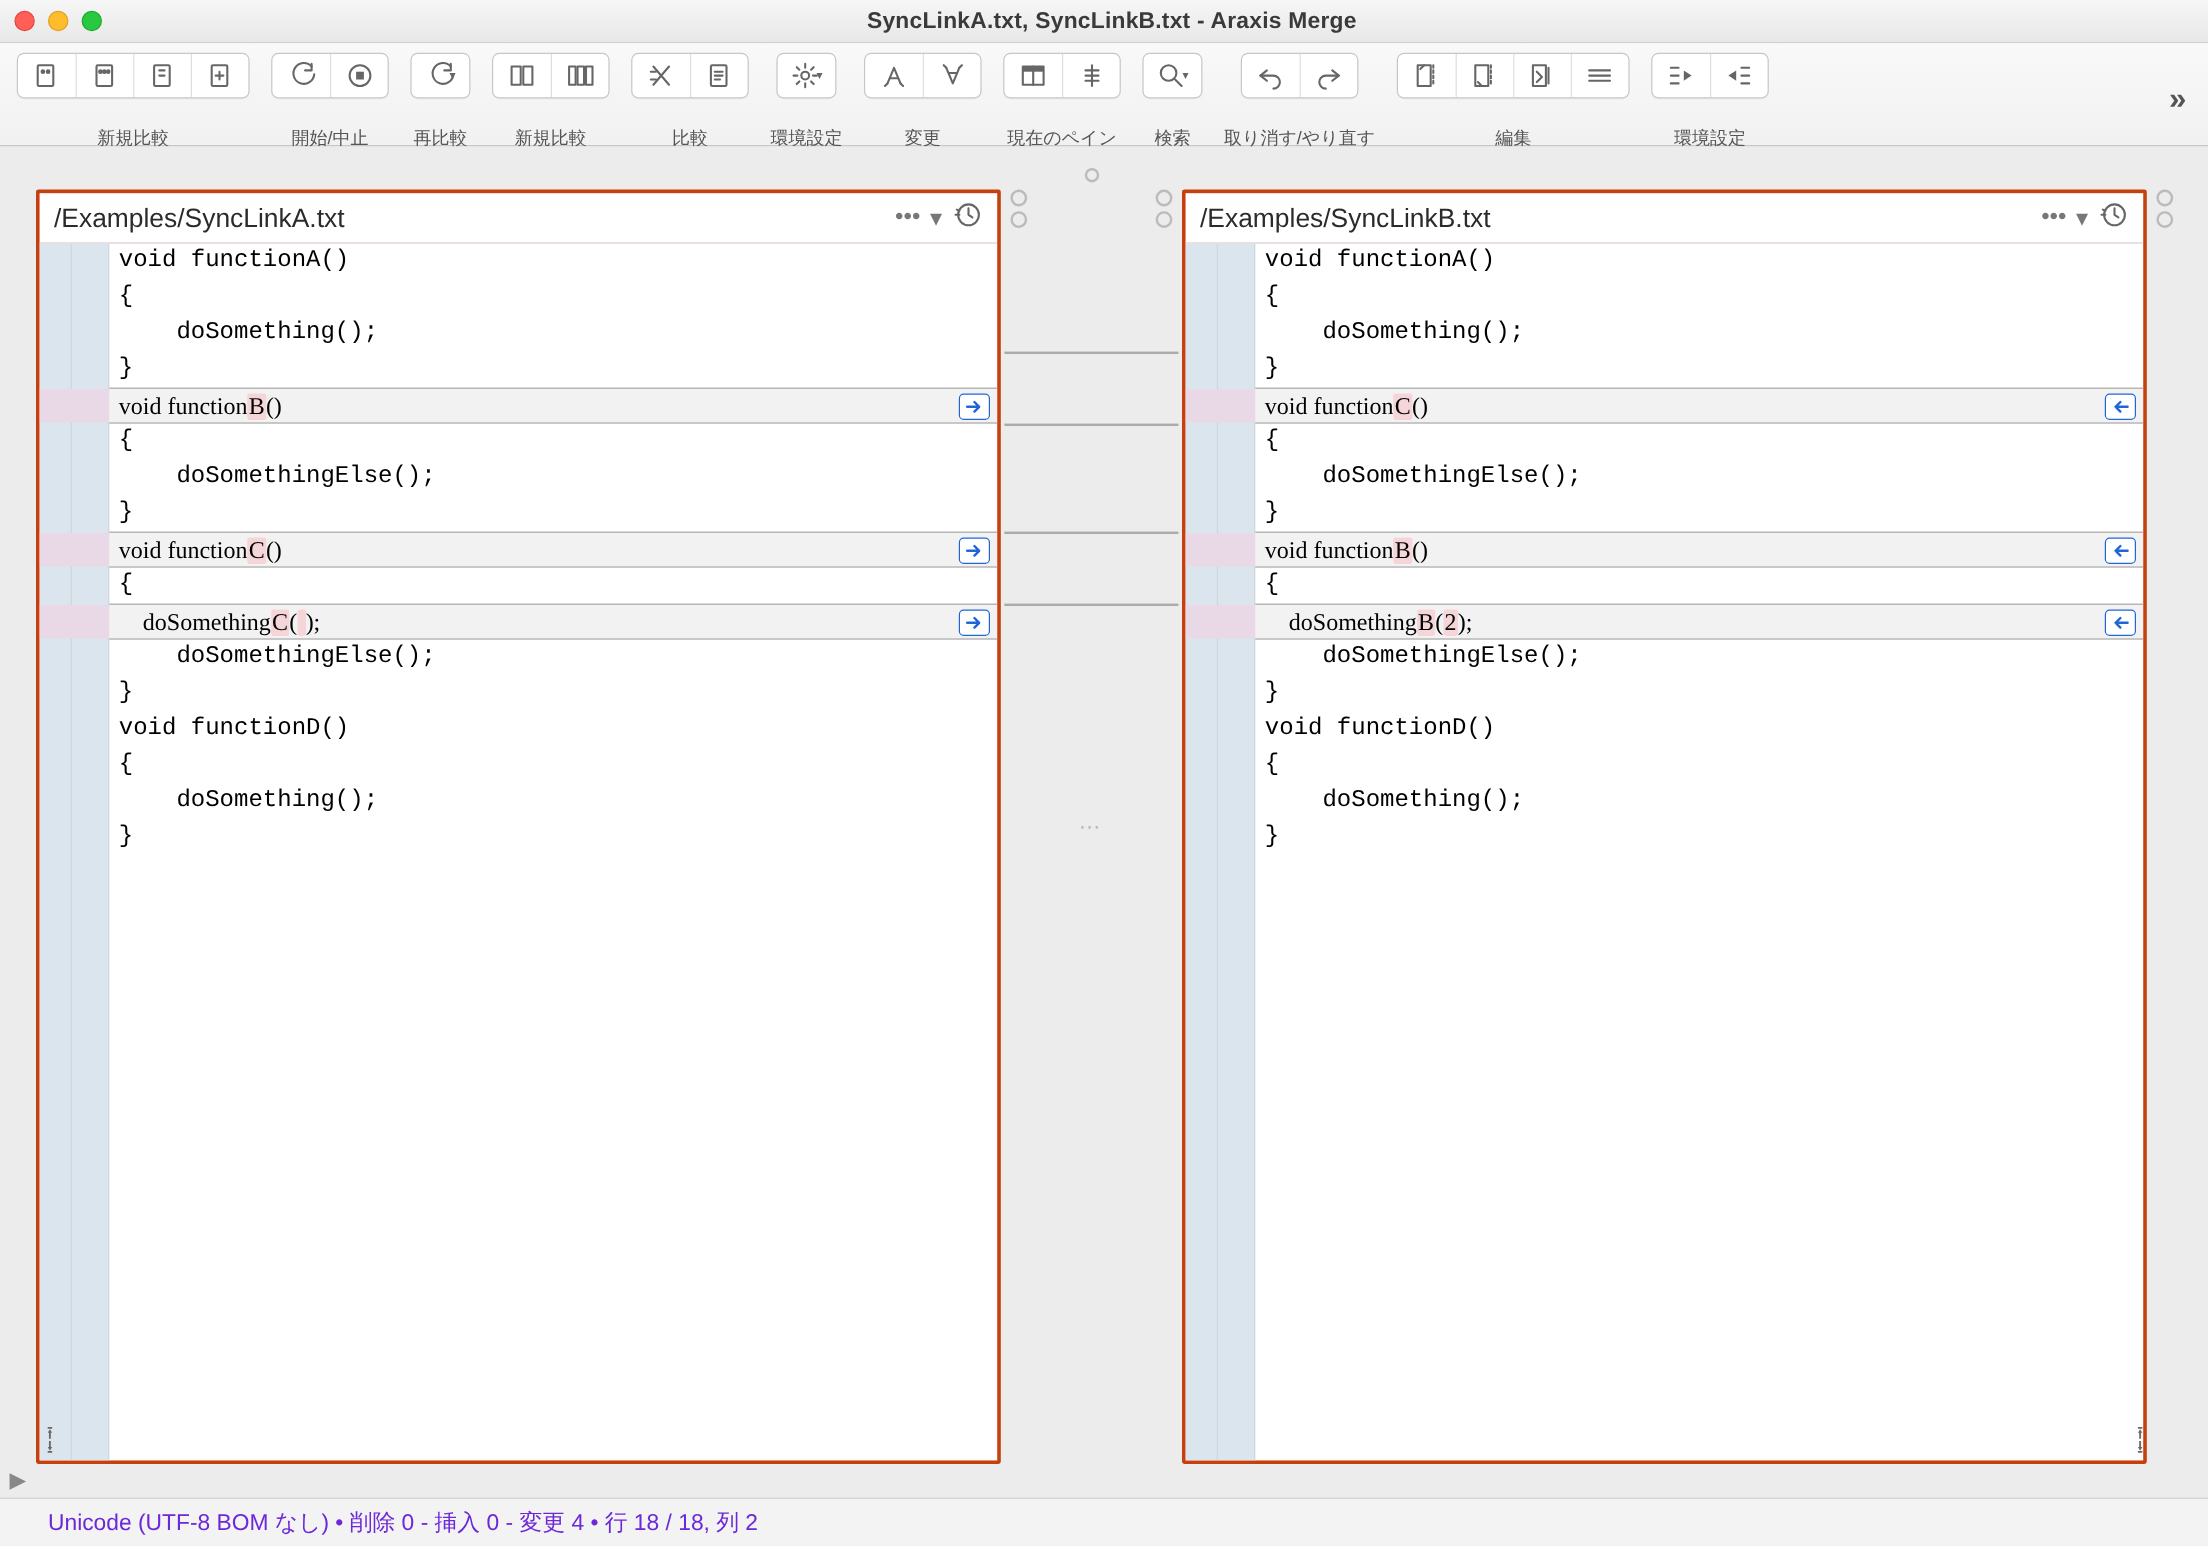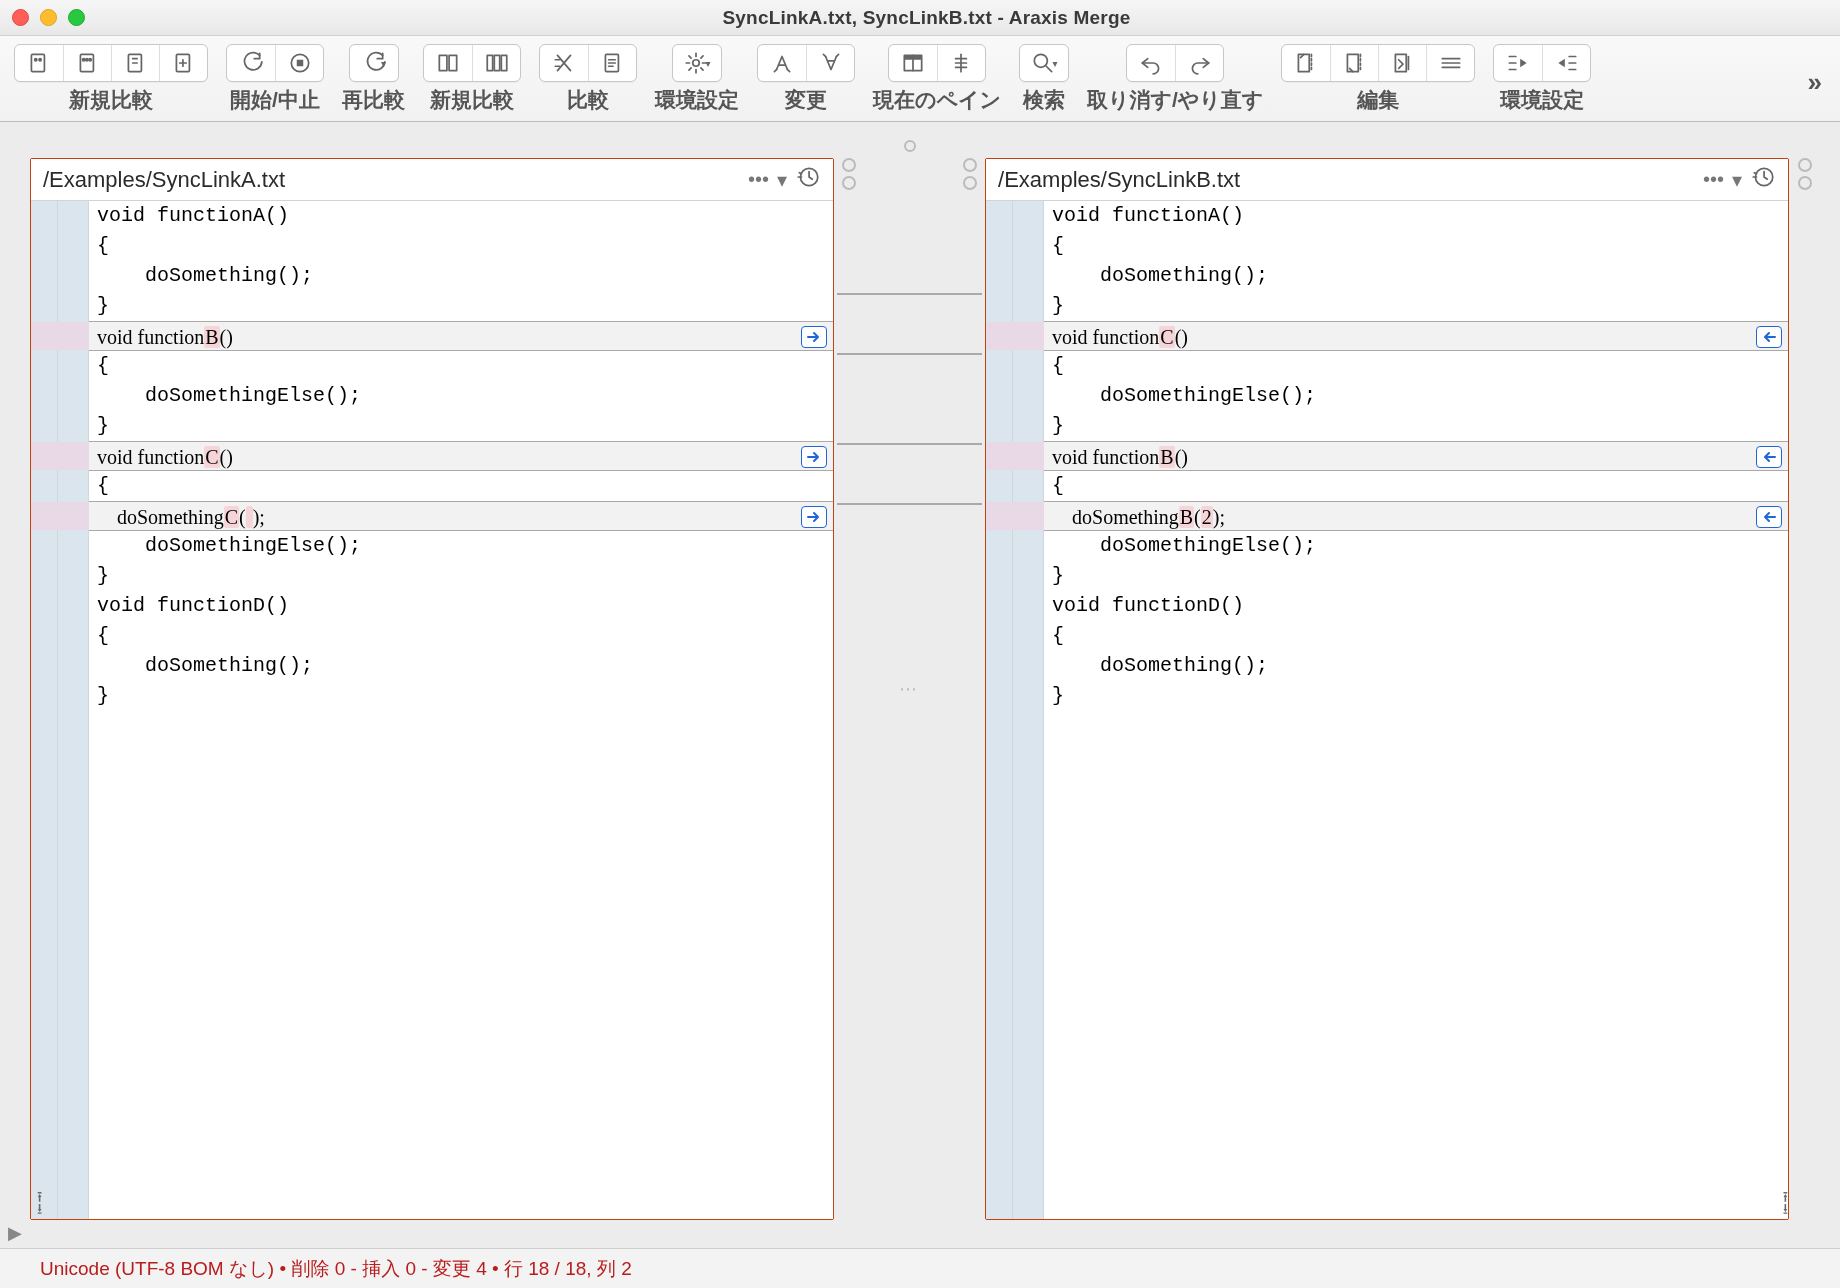--- a/index.html
+++ b/index.html
@@ -11,26 +11,26 @@
   .dot.red{background:#ff5f57;border:1px solid #e24640;}
   .dot.yel{background:#ffbd2e;border:1px solid #e1a11e;}
   .dot.grn{background:#28c940;border:1px solid #1bac2c;}
   .title { flex:1; text-align:center; font-size:19px; color:#3a3a3a; font-weight:700; letter-spacing:0.2px;}
   
   .toolbar { height:86px; background:linear-gradient(#f9f9f9,#f1f1f1); border-bottom:1px solid #bdbdbd; display:flex; align-items:flex-start; padding:8px 14px 0 14px; gap:14px;}
   .tgroup { display:flex; flex-direction:column; align-items:center; }
   .btnrow { display:flex; background:#fff; border:1px solid #c7c7c7; border-radius:6px; height:38px; box-shadow:0 1px 0 rgba(0,0,0,.03);}
   .tbtn { width:48px; display:flex; align-items:center; justify-content:center; color:#5a5a5a; }
   .tbtn + .tbtn { border-left:1px solid #dedede; }
-  .tlabel { font-size:21px; color:#555; margin-top:4px; white-space:nowrap;font-weight:bold;}
+  .tlabel { font-size:15px; color:#555; margin-top:24px; white-space:nowrap;}
   .overflow { margin-left:auto; align-self:center; color:#555; font-size:26px; font-weight:600; padding-right:4px;}
   
   .workspace { position:absolute; top:122px; bottom:40px; left:0; right:0; background:#ececec; }
   .panes { position:absolute; top:36px; left:30px; right:20px; bottom:28px; display:flex; }
-  .pane { width:830px; display:flex; flex-direction:column; border:1px solid #c2410c; border-radius:2px; background:#ef4444;}
+  .pane { width:830px; display:flex; flex-direction:column; border:3px solid #c2410c; border-radius:2px; background:#ef4444;}
   .strip { width:32px; display:flex; flex-direction:column; align-items:center; padding-top:0;}
   .strip .pair{ display:flex; flex-direction:column; gap:4px; margin-top:0;}
   .ring{ width:14px; height:14px; border:2px solid #bbb; border-radius:50%;}
   .centergap { width:92px; position:relative; }
   .centerdot { position:absolute; top:-18px; left:50%; transform:translateX(-50%); width:12px; height:12px; border:2px solid #bbb; border-radius:50%; }
   .pathbar { height:42px; border-bottom:1px solid #d3d3d3; background:#fff; display:flex; align-items:center; padding:0 12px; }
   .pathtext { flex:1; font-size:22px; color:#2b2b2b; }
   .pathctl { color:#777; font-size:20px; display:flex; gap:8px; align-items:center;}
   .editor { flex:1; position:relative; background:#fff; overflow:hidden; }
   .gutter { position:absolute; top:0; bottom:0; left:0; width:58px; background:#dbe5ee; border-right:1px solid #cfd6dc;}
@@ -42,21 +42,21 @@
   .hl { background:#f6d5d8; border-radius:2px; padding:0 1px;}
   .mergebtn { position:absolute; right:6px; top:4px; width:26px; height:22px; border:1.5px solid #2066d8; border-radius:4px; background:#fff; display:flex; align-items:center; justify-content:center;}
   .mergebtn svg{display:block;}
   .link { position:absolute; height:2px; background:#aaa;}
   .linkgroup { position:absolute; top:0; left:0; right:0; bottom:0; pointer-events:none;}
   .bottom-tri { position:absolute; left:6px; bottom:4px; display:flex; flex-direction:column; gap:0; color:#6a6a6a; font-size:15px;}
   .r-bottom-tri { position:absolute; right:0px; bottom:4px; display:flex; flex-direction:column; gap:0; color:#6a6a6a; font-size:15px;}
   .playtri{position:absolute; left:8px; bottom:4px; color:#888; font-size:18px;}
   .midgrip{ position:absolute; left:50%; top:50%; transform:translate(-50%,-50%); color:#bbb; letter-spacing:3px; font-size:18px;}
   
-  .status { position:absolute; bottom:0; left:0; right:0; height:40px; background:#f3f3f3; border-top:1px solid #cfcfcf; display:flex; align-items:center; padding:0 40px; font-size:19px; color:#b91c1c;}
+  .status { position:absolute; bottom:0; left:0; right:0; height:40px; background:#f3f3f3; border-top:1px solid #cfcfcf; display:flex; align-items:center; padding:0 40px; font-size:19px; color:#6d28d9;}
   
   svg.ic{width:26px;height:26px;stroke:#666;stroke-width:1.6;fill:none;stroke-linecap:round;stroke-linejoin:round;}
 </style>
 </head>
 <body>
 
 <div class="titlebar">
   <div class="traffic">
     <div class="dot red"></div>
     <div class="dot yel"></div>

